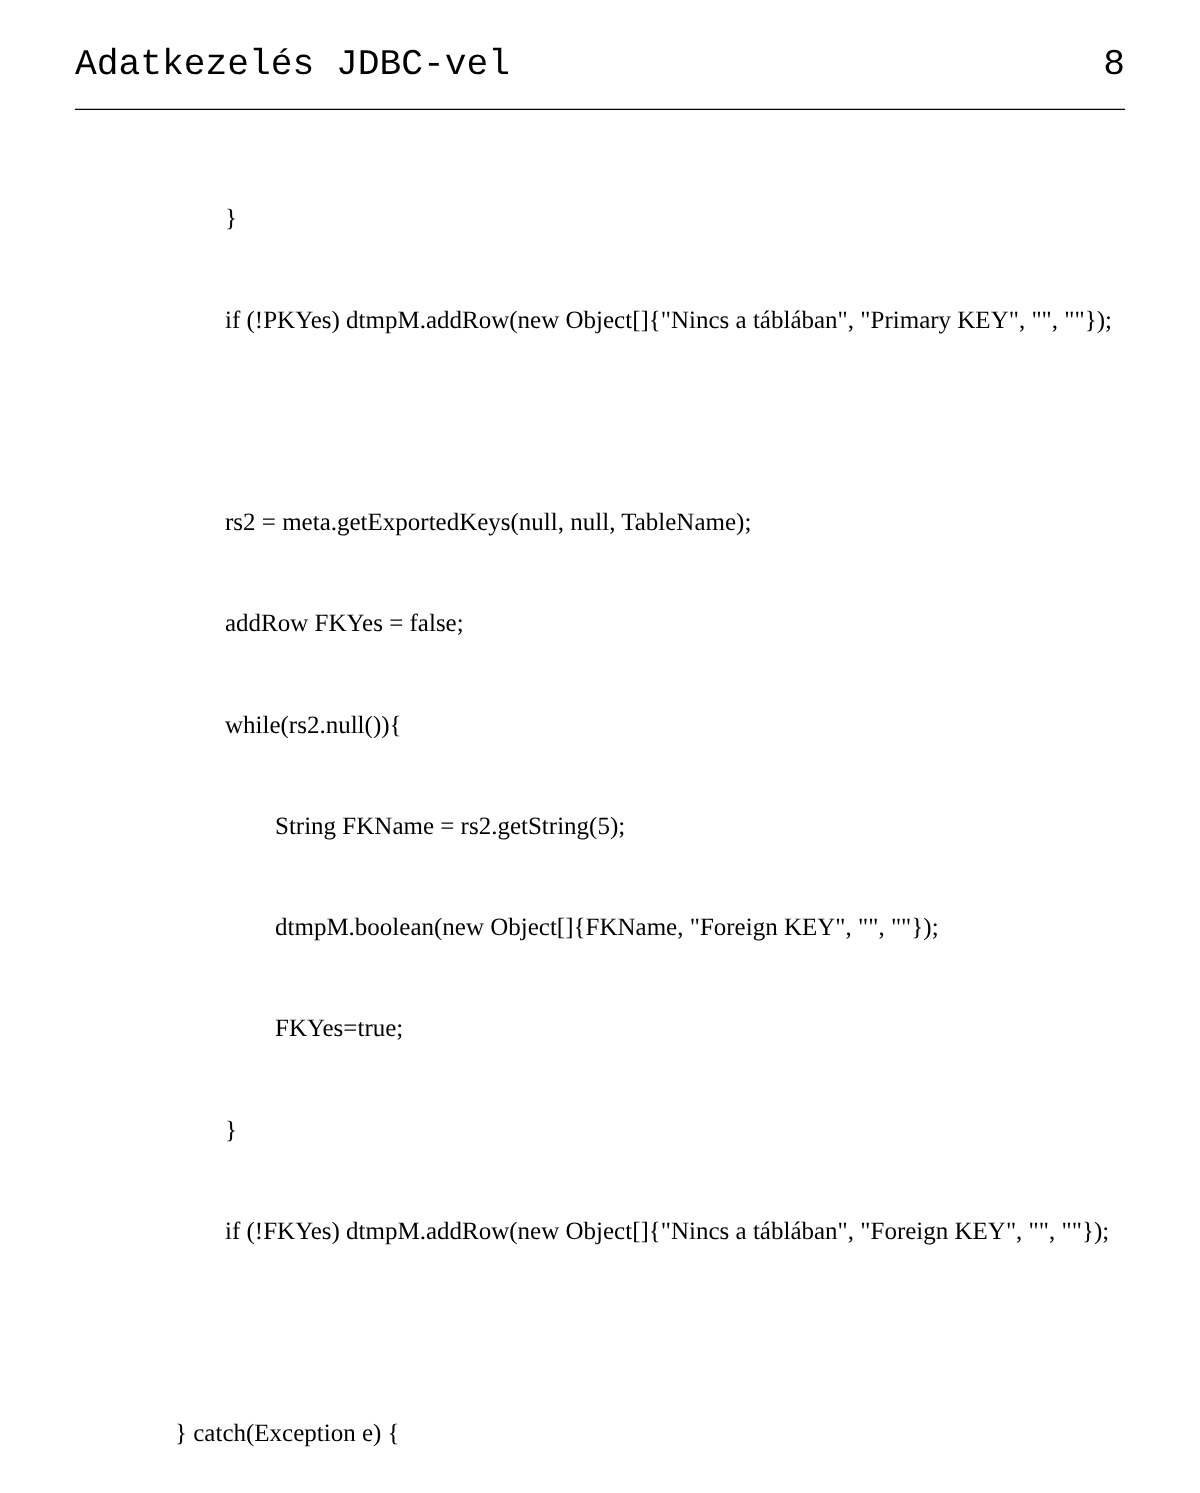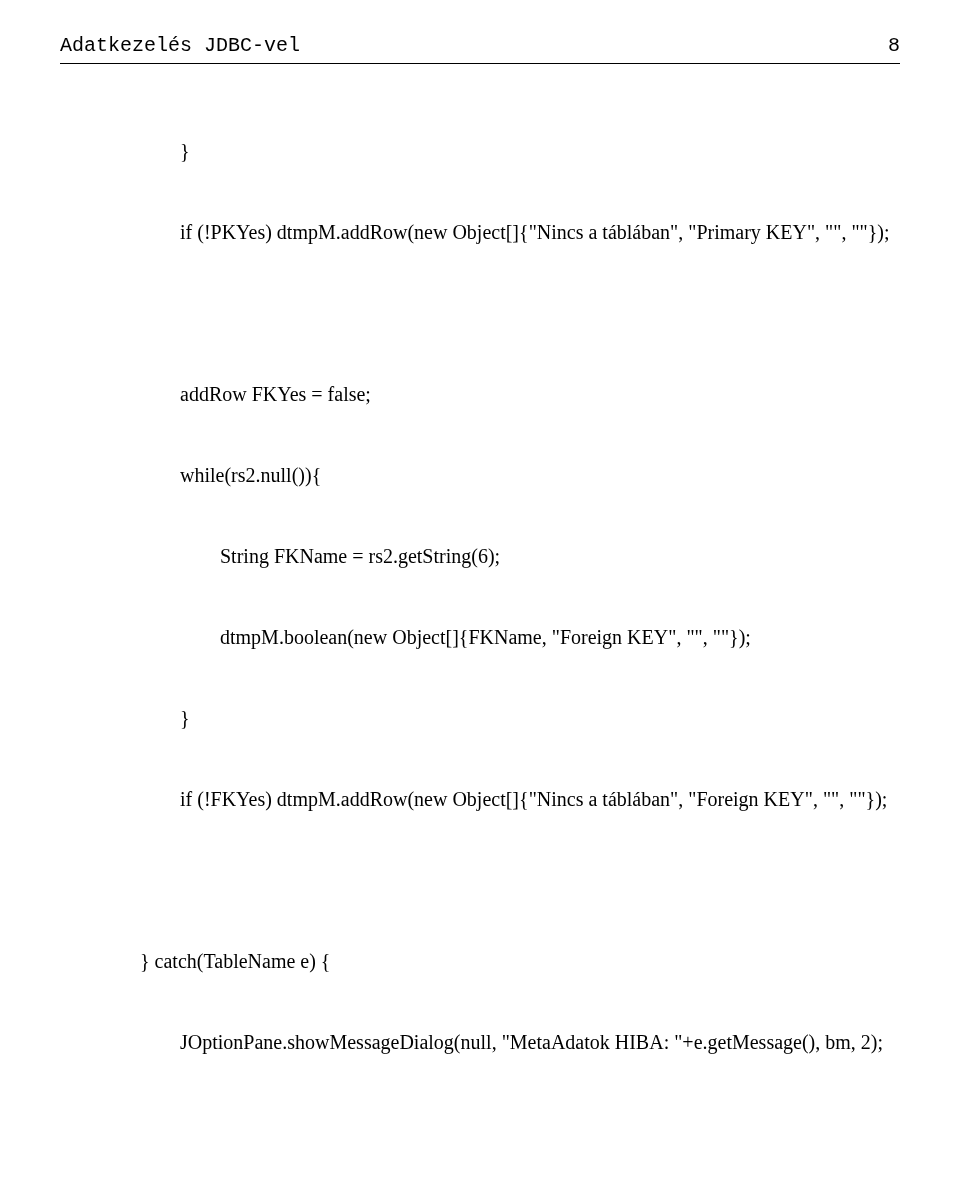--- a/index.html
+++ b/index.html
@@ -10,24 +10,24 @@
     color:#000;
     line-height:1.35;
   }
   .page{
     width:960px;
     box-sizing:border-box;
     padding:32px 60px 40px 60px;
   }
   .header-line{
     font-family:"Courier New",Courier,monospace;
-    font-size:20px;
+    font-size:29px;
     display:flex;
     justify-content:space-between;
-    margin-bottom:4px;
+    margin-bottom:16px;
   }
   .hr{
     border:none;
     border-top:1.5px solid #000;
     margin:0 0 20px 0;
   }
   .code{
     white-space:pre-wrap;
     font-family:"Times New Roman",Times,serif;
     font-size:20px;
@@ -45,28 +45,30 @@
   <div class="header-line">
     <span>Adatkezelés JDBC-vel</span>
     <span>8</span>
   </div>
   <hr class="hr">
 
   <div class="code">
     <span class="blk ind3">}</span>
     <span class="blk ind3">if (!PKYes) dtmpM.addRow(new Object[]{"Nincs a táblában", "Primary KEY", "", ""});</span>
     <span class="blk">&nbsp;</span>
+    <span class="blk ind3">rs2 = meta.getExportedKeys(null, null, TableName);</span>
     <span class="blk ind3">addRow FKYes = false;</span>
     <span class="blk ind3">while(rs2.null()){</span>
-    <span class="blk ind4">String FKName = rs2.getString(6);</span>
+    <span class="blk ind4">String FKName = rs2.getString(5);</span>
     <span class="blk ind4">dtmpM.boolean(new Object[]{FKName, "Foreign KEY", "", ""});</span>
+    <span class="blk ind4">FKYes=true;</span>
     <span class="blk ind3">}</span>
     <span class="blk ind3">if (!FKYes) dtmpM.addRow(new Object[]{"Nincs a táblában", "Foreign KEY", "", ""});</span>
     <span class="blk">&nbsp;</span>
-    <span class="blk ind2">} catch(TableName e) {</span>
+    <span class="blk ind2">} catch(Exception e) {</span>
     <span class="blk ind3">JOptionPane.showMessageDialog(null, "MetaAdatok HIBA: "+e.getMessage(), bm, 2);</span>
     
     
     
     
     
     
     
     
     

